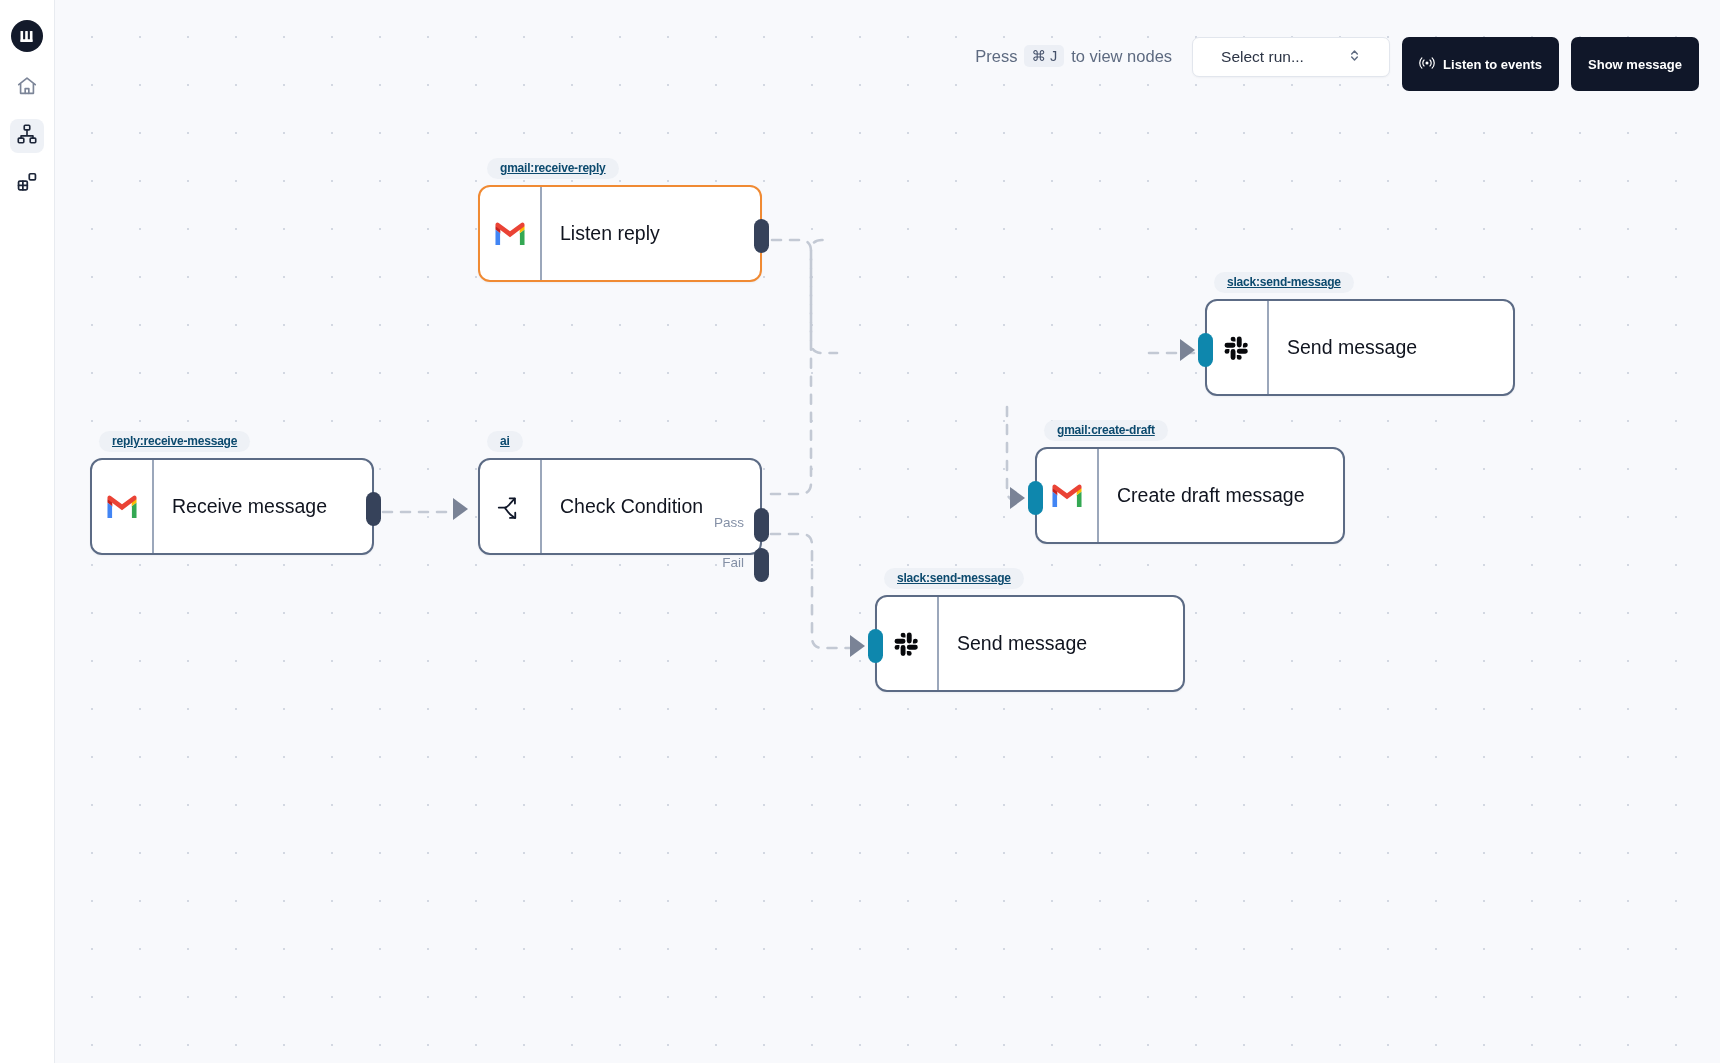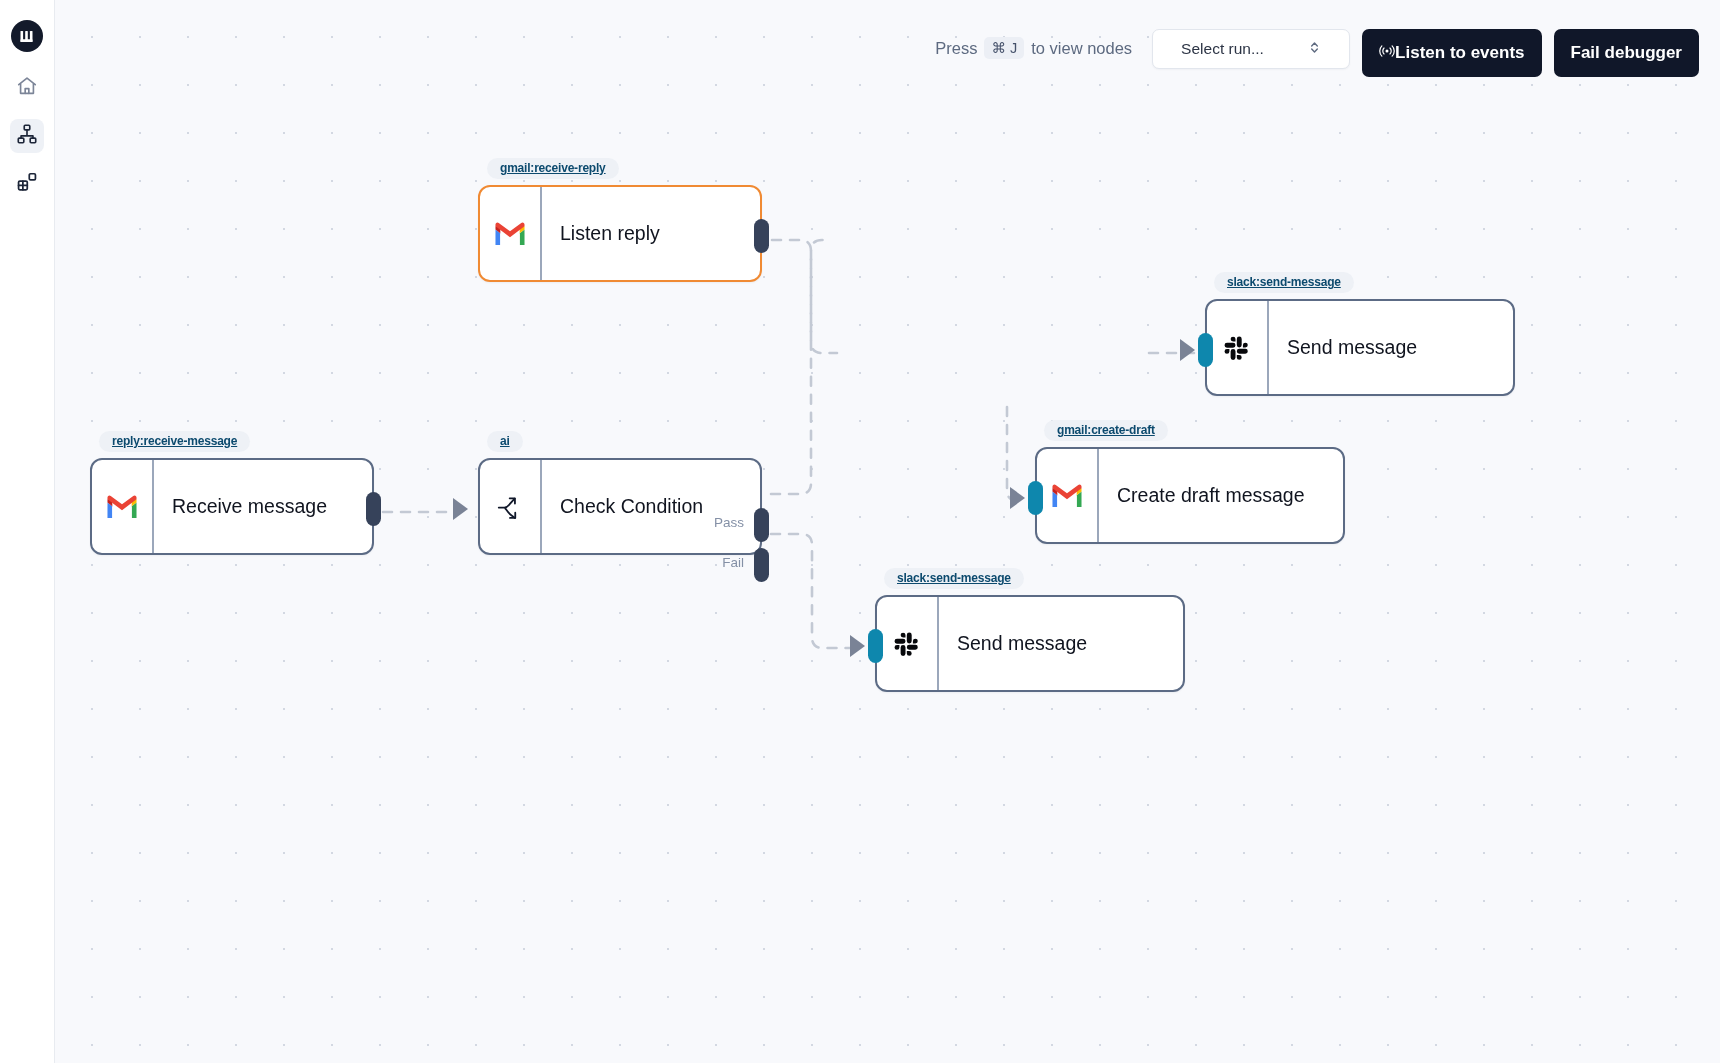--- a/index.html
+++ b/index.html
@@ -47,21 +47,21 @@
     height: 1063px;
     background-color: #f8f9fc;
     background-image: radial-gradient(circle, #d3d8e2 1.15px, transparent 1.3px);
     background-size: 48px 48px;
     background-position: 13px 13px;
     overflow: hidden;
   }
 
   
   #topbar {
-    position: absolute; top: 0; left: 0; right: 0; height: 92px;
+    position: absolute; top: 8px; left: 0; right: 0; height: 92px;
     display: flex; align-items: flex-start; justify-content: flex-end;
     padding: 29px 21px 0 0;
     gap: 12px;
     z-index: 15;
     pointer-events: none;
   }
   #topbar > * { pointer-events: auto; }
   .hint {
     font-size: 16.5px; color: #5d6a80; font-weight: 400;
     display: flex; align-items: center; gap: 7px;
@@ -78,26 +78,26 @@
     background: #ffffff;
     border: 1px solid #e2e6ed;
     border-radius: 7px;
     display: flex; align-items: center; justify-content: space-between;
     padding: 0 28px;
     font-size: 15.5px; color: #2c3445;
     cursor: pointer;
     box-shadow: 0 1px 2px rgba(18,28,50,.04);
   }
   .btn-dark {
-    height: 48px;
+    height: 54px;
     background: #101729;
     color: #ffffff;
     border: none; border-radius: 7px;
-    font-size: 17px; font-weight: 700;
-    display: flex; align-items: center; 
+    font-size: 13px; font-weight: 700;
+    display: flex; align-items: center; gap: 8px;
     padding: 0 17px;
     cursor: pointer;
     font-family: "Liberation Sans", sans-serif;
     white-space: nowrap;
   }
 
   
   .node-group { position: absolute; }
 
   .node-tag {
@@ -248,21 +248,21 @@
           <svg width="16" height="16" viewBox="0 0 20 20" fill="none" stroke="#ffffff" stroke-width="1.5" stroke-linecap="round">
             <circle cx="10" cy="10" r="1.9" fill="#ffffff" stroke="none"></circle>
             <path d="M6.3 6.3a5.2 5.2 0 0 0 0 7.4M13.7 6.3a5.2 5.2 0 0 1 0 7.4"></path>
             <path d="M3.6 3.6a9 9 0 0 0 0 12.8M16.4 3.6a9 9 0 0 1 0 12.8"></path>
           </svg>
         </span>
         <span>Listen to events</span>
       </button>
 
       <button class="btn-dark">
-        <span>Fail debugger</span>
+        <span>Show message</span>
       </button>
     </div>
 
     <svg id="edges" width="1665" height="1063" viewBox="0 0 1665 1063">
       <g fill="none" stroke="#c3c9d4" stroke-width="2.6" stroke-dasharray="9 9" stroke-linecap="round">
 
         <path d="M328 512 L404 512"></path>
 
         <path d="M716 494 L745 494 Q756 494 756 483 L756 251 Q756 240 767 240 L772 240"></path>
 

